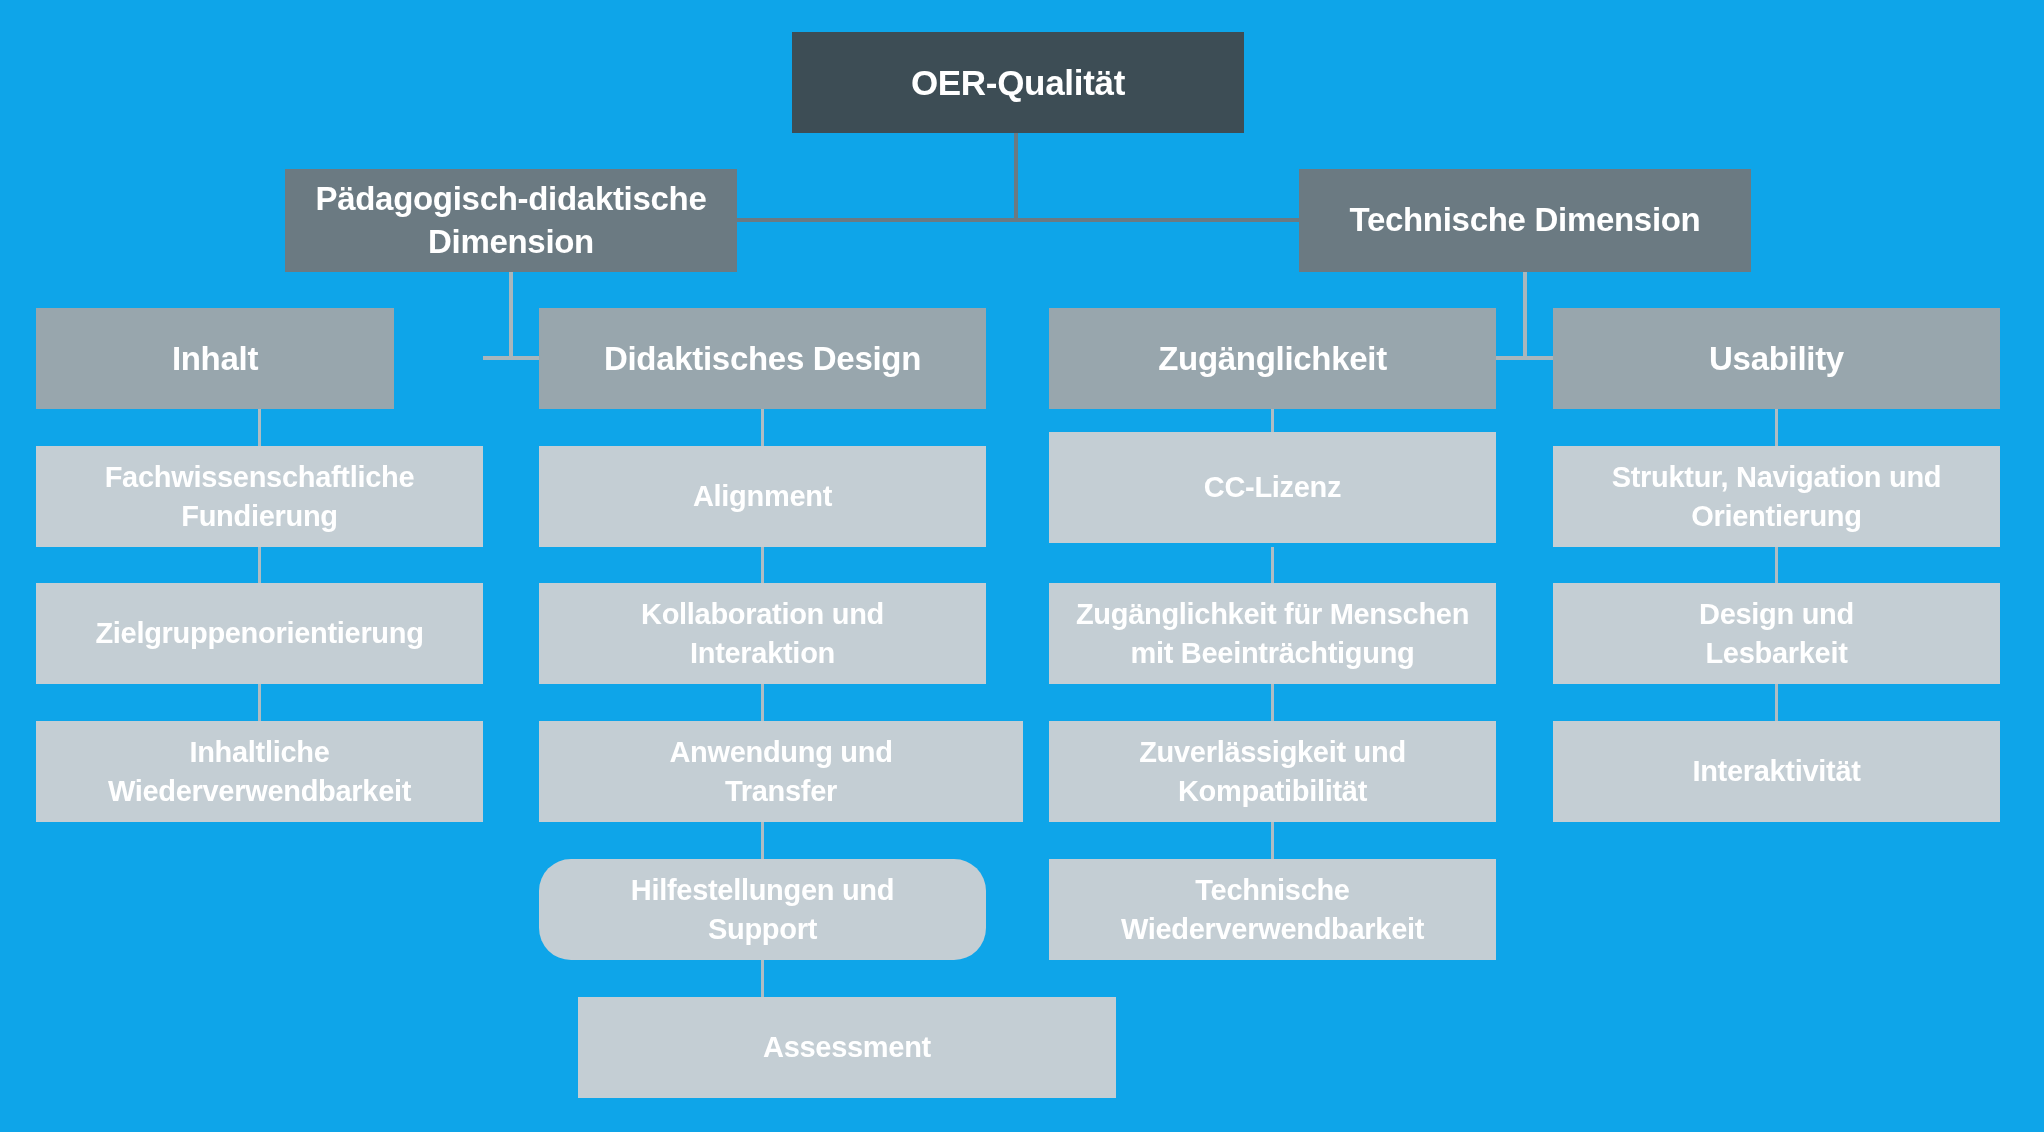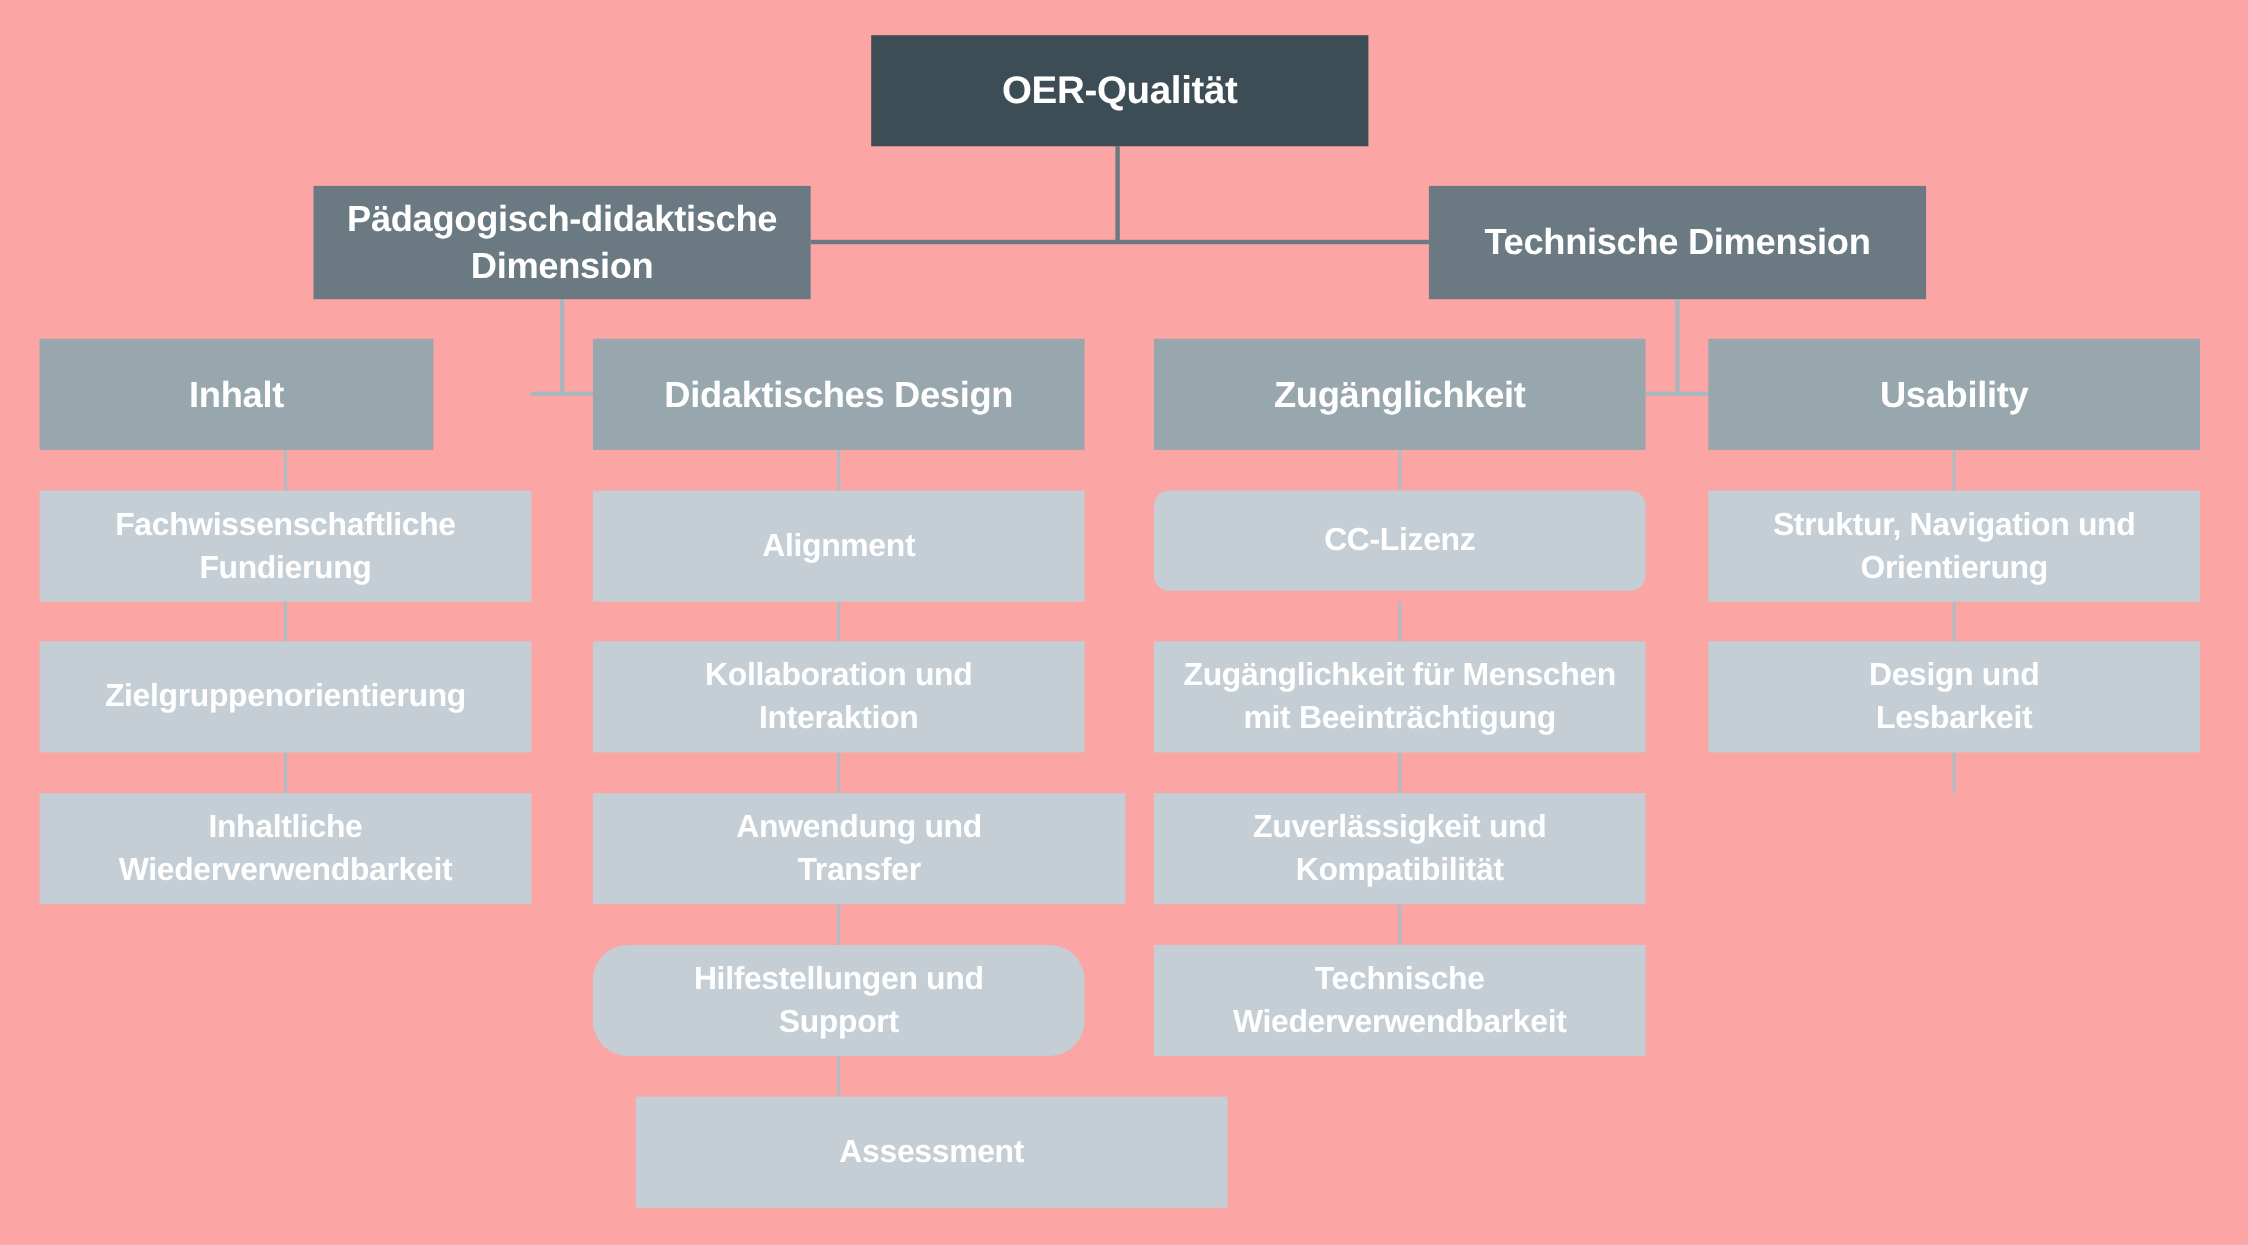--- a/index.html
+++ b/index.html
@@ -1,19 +1,19 @@
 <!DOCTYPE html>
 <html><head>
 <meta charset="utf-8">
 <style>
   html,body{margin:0;padding:0;background:#ffffff;}
   #canvas{
     position:relative;
     width:2044px;height:1132px;
-    background:#fca5a5;
+    background:#0ea5e9;
     font-family:"Liberation Sans","DejaVu Sans",sans-serif;
     overflow:hidden;
   }
   .box{
     position:absolute;
     display:flex;align-items:center;justify-content:center;
     text-align:center;
     color:#ffffff;
     font-weight:bold;
     white-space:pre-line;
@@ -81,26 +81,27 @@
 
   <div class="box leaf" style="left:539px;top:446px;width:447px;height:101px;">Alignment</div>
   <div class="box leaf" style="left:539px;top:583px;width:447px;height:101px;">Kollaboration und
 Interaktion</div>
   <div class="box leaf" style="left:539px;top:721px;width:484px;height:101px;">Anwendung und
 Transfer</div>
   <div class="box leaf" style="left:539px;top:859px;width:447px;height:101px;border-radius:32px;">Hilfestellungen und
 Support</div>
   <div class="box leaf" style="left:539px;top:997px;width:538px;height:101px;margin-left:39px;">Assessment</div>
 
-  <div class="box leaf" style="left:1049px;top:446px;width:447px;height:91px;border-radius:14px;">CC-Lizenz</div>
+  <div class="box leaf" style="left:1049px;top:432px;width:447px;height:111px;">CC-Lizenz</div>
   <div class="box leaf" style="left:1049px;top:583px;width:447px;height:101px;">Zugänglichkeit für Menschen
 mit Beeinträchtigung</div>
   <div class="box leaf" style="left:1049px;top:721px;width:447px;height:101px;">Zuverlässigkeit und
 Kompatibilität</div>
   <div class="box leaf" style="left:1049px;top:859px;width:447px;height:101px;">Technische
 Wiederverwendbarkeit</div>
 
   <div class="box leaf" style="left:1553px;top:446px;width:447px;height:101px;">Struktur, Navigation und
 Orientierung</div>
   <div class="box leaf" style="left:1553px;top:583px;width:447px;height:101px;">Design und
 Lesbarkeit</div>
+  <div class="box leaf" style="left:1553px;top:721px;width:447px;height:101px;">Interaktivität</div>
 
 </div>
 
 </body></html>

